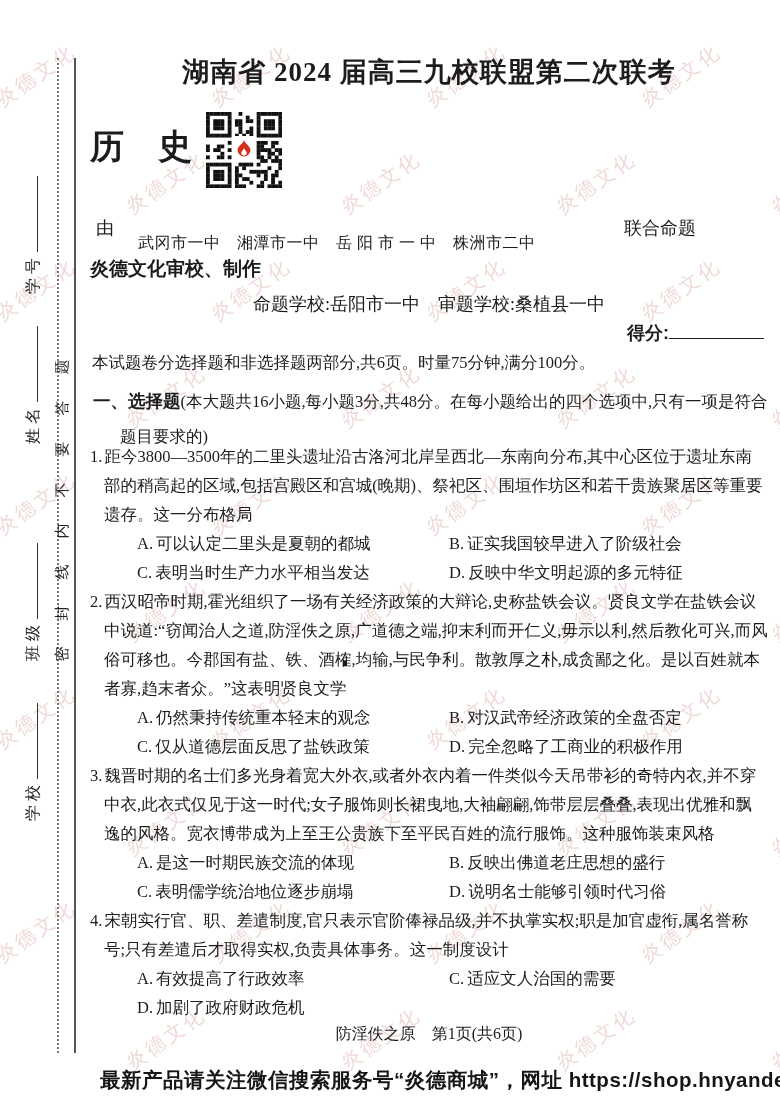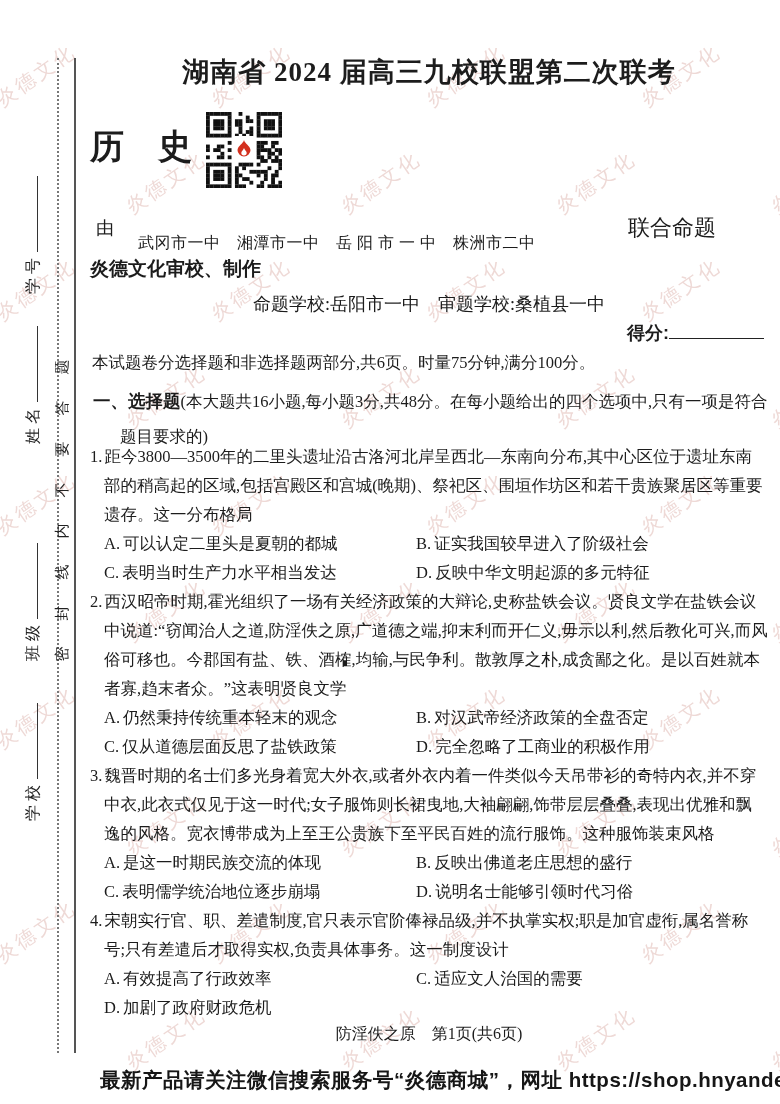--- a/index.html
+++ b/index.html
@@ -40,38 +40,38 @@
     background:#fff; border-radius:3px; display:flex; align-items:center; justify-content:center; }
   .subject {
     position:absolute; top:124px; left:0; width:100%; text-align:left;
     font-size:34px; font-weight:bold; font-family:"Liberation Sans","DejaVu Sans",sans-serif;
   }
   .schools {
     position:absolute; top:198px; left:6px; right:0; display:flex; align-items:center;
   }
   .by { font-size:18px; flex:0 0 auto; }
   .school-lines { flex:1 1 auto; padding-left:24px; font-size:16px; line-height:30px; letter-spacing:0.5px; }
-  .joint { flex:0 0 auto; font-size:22px; margin-right:52px; }
+  .joint { flex:0 0 auto; font-size:18px; margin-right:72px; }
   .maker {
     position:absolute; top:256px; left:0; width:100%; 
     font-size:19px; font-weight:bold; font-family:"Liberation Sans","DejaVu Sans",sans-serif;
   }
   .setters { position:absolute; top:292px; left:0; width:100%; text-align:center; font-size:18px; }
   .score { position:absolute; top:320px; right:4px; font-size:18px;
     font-family:"Liberation Sans","DejaVu Sans",sans-serif; font-weight:bold; }
   .score .blank { display:inline-block; width:95px; height:1em; border-bottom:1.5px solid #222; }
   .instruction { position:absolute; top:352px; left:2px; font-size:16.5px; }
   .section { position:absolute; top:384px; left:3px; width:100%;
     padding-left:27px; text-indent:-27px; line-height:35px; font-size:16.5px; box-sizing:border-box; }
   .section b { font-size:17.5px; }
   .questions { position:absolute; top:442px; left:0; width:100%; }
   .q-stem { margin:0; padding-left:14px; text-indent:-14px; line-height:29px; font-size:16.5px; }
   .q-num { padding-right:2px; }
   .q-options { margin-left:14px; display:grid; grid-template-columns:47% 53%; }
-  .q-opt { line-height:29px; font-size:16.5px; }
+  .q-opt { line-height:29px; font-size:16.5px;margin-left:33px; }
   .q-opt .olabel { padding-right:3px; }
   .pagenum { position:absolute; top:1024px; left:0; width:100%; text-align:center; font-size:16px; }
   .promo {
     position:absolute; top:1066px; left:100px; white-space:nowrap;
     font-family:"Liberation Sans","DejaVu Sans",sans-serif; font-weight:bold;
     font-size:20.5px; color:#161616; letter-spacing:0.5px;
   }
 </style>
 </head>
 <body>

